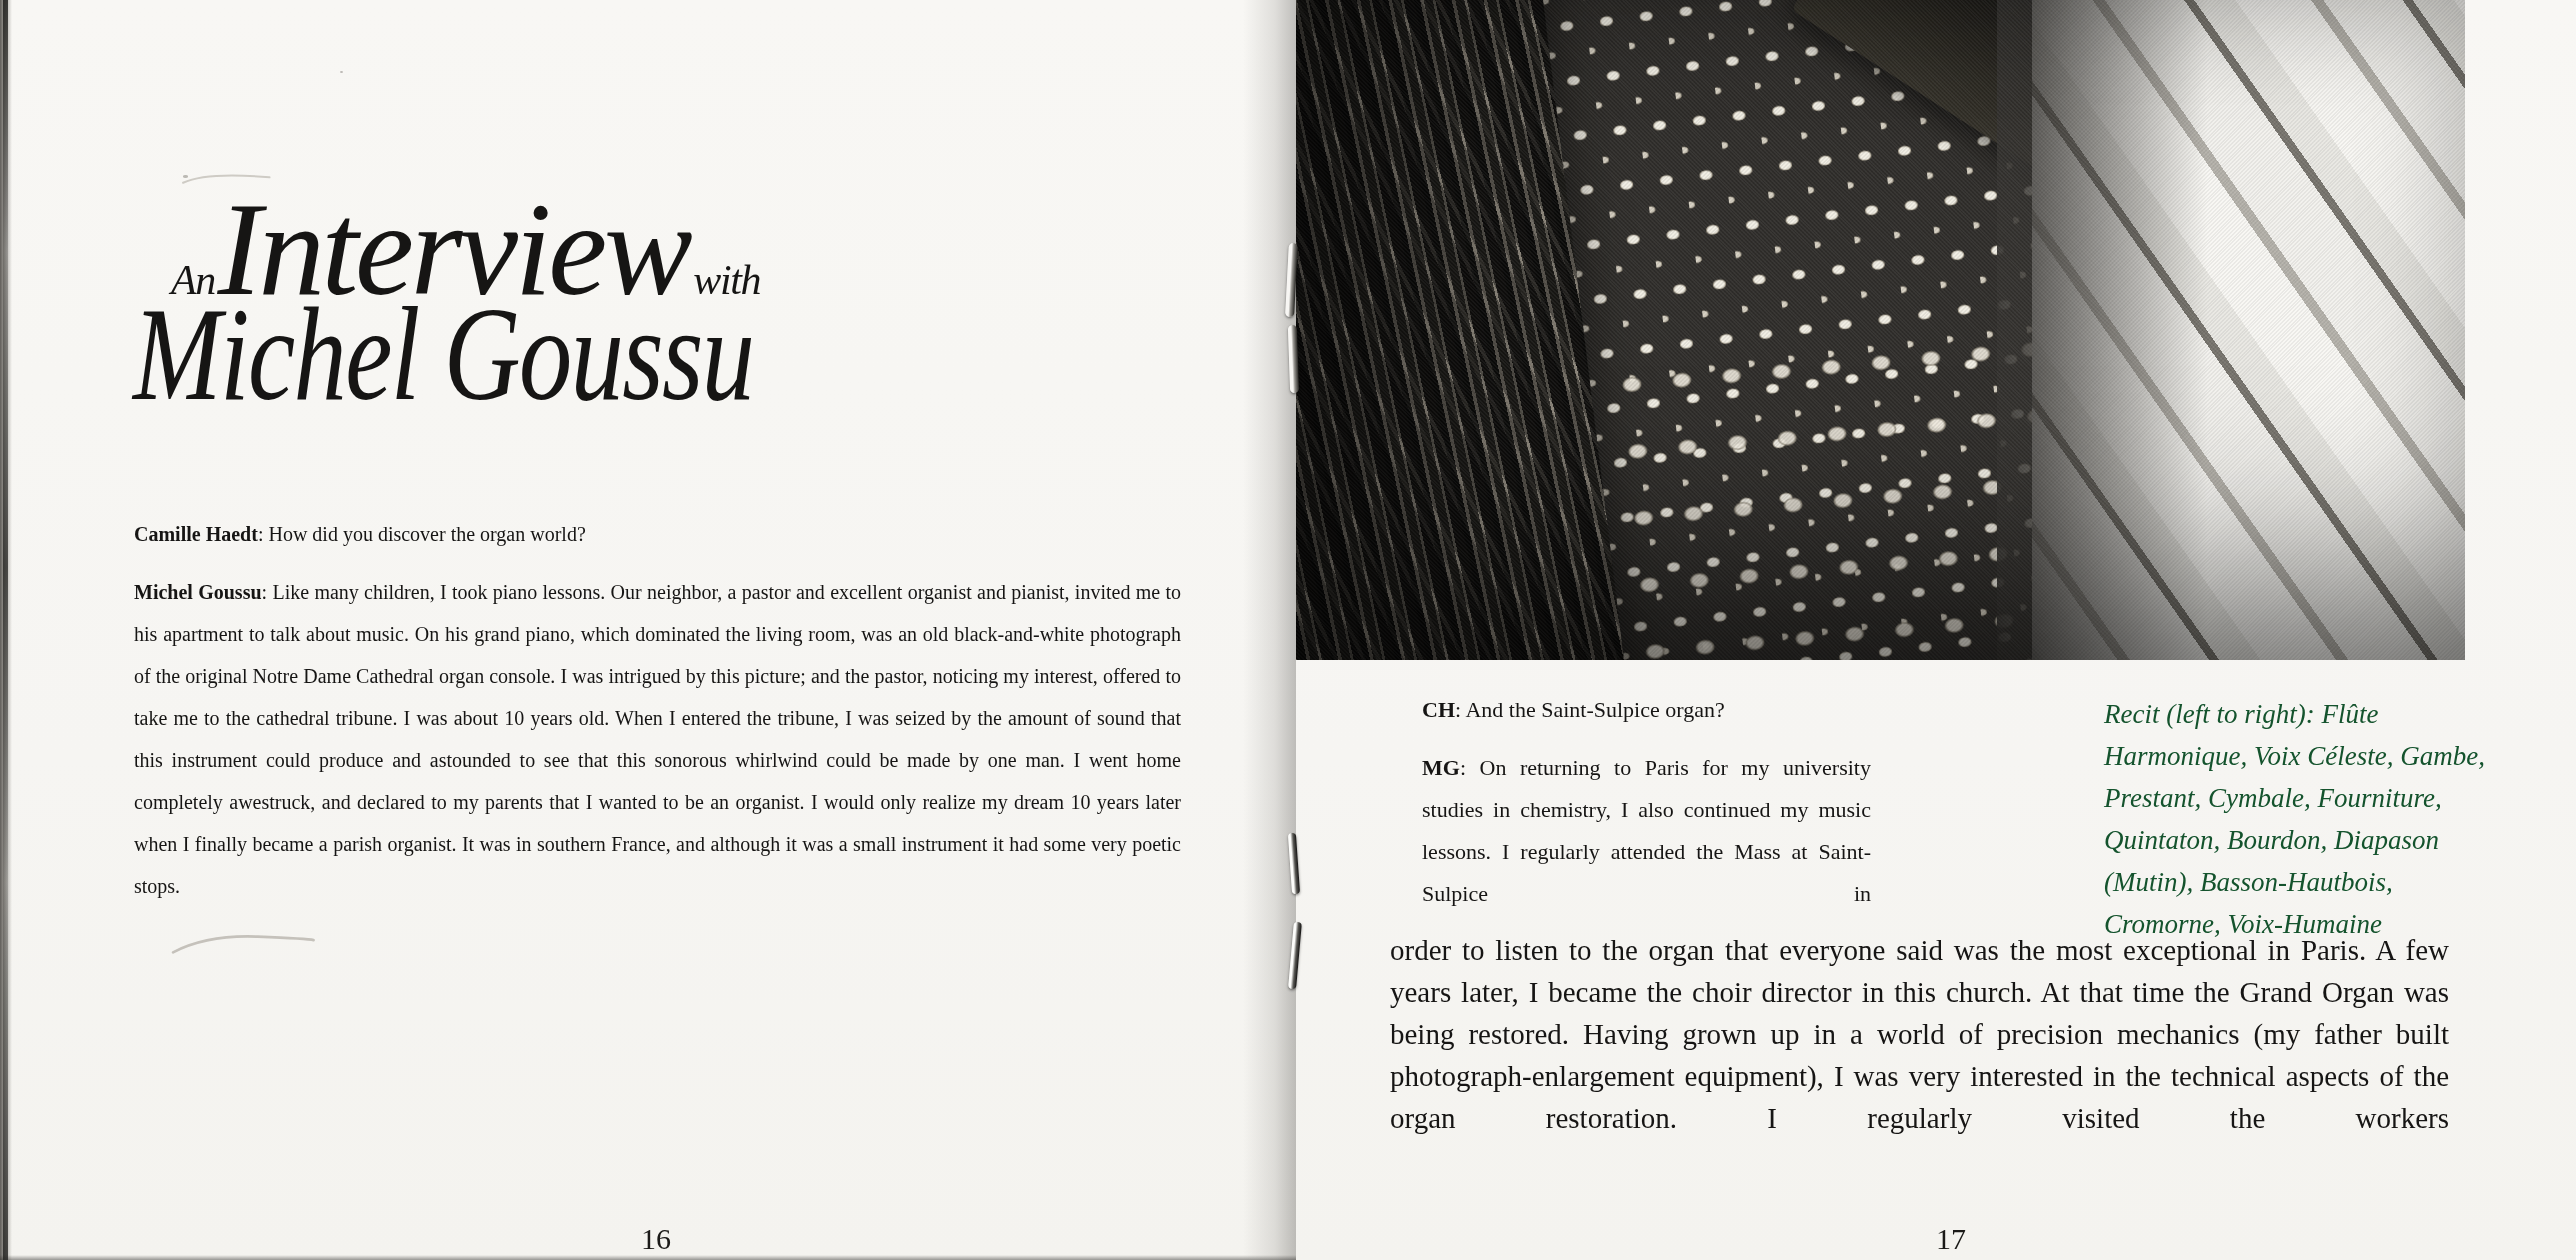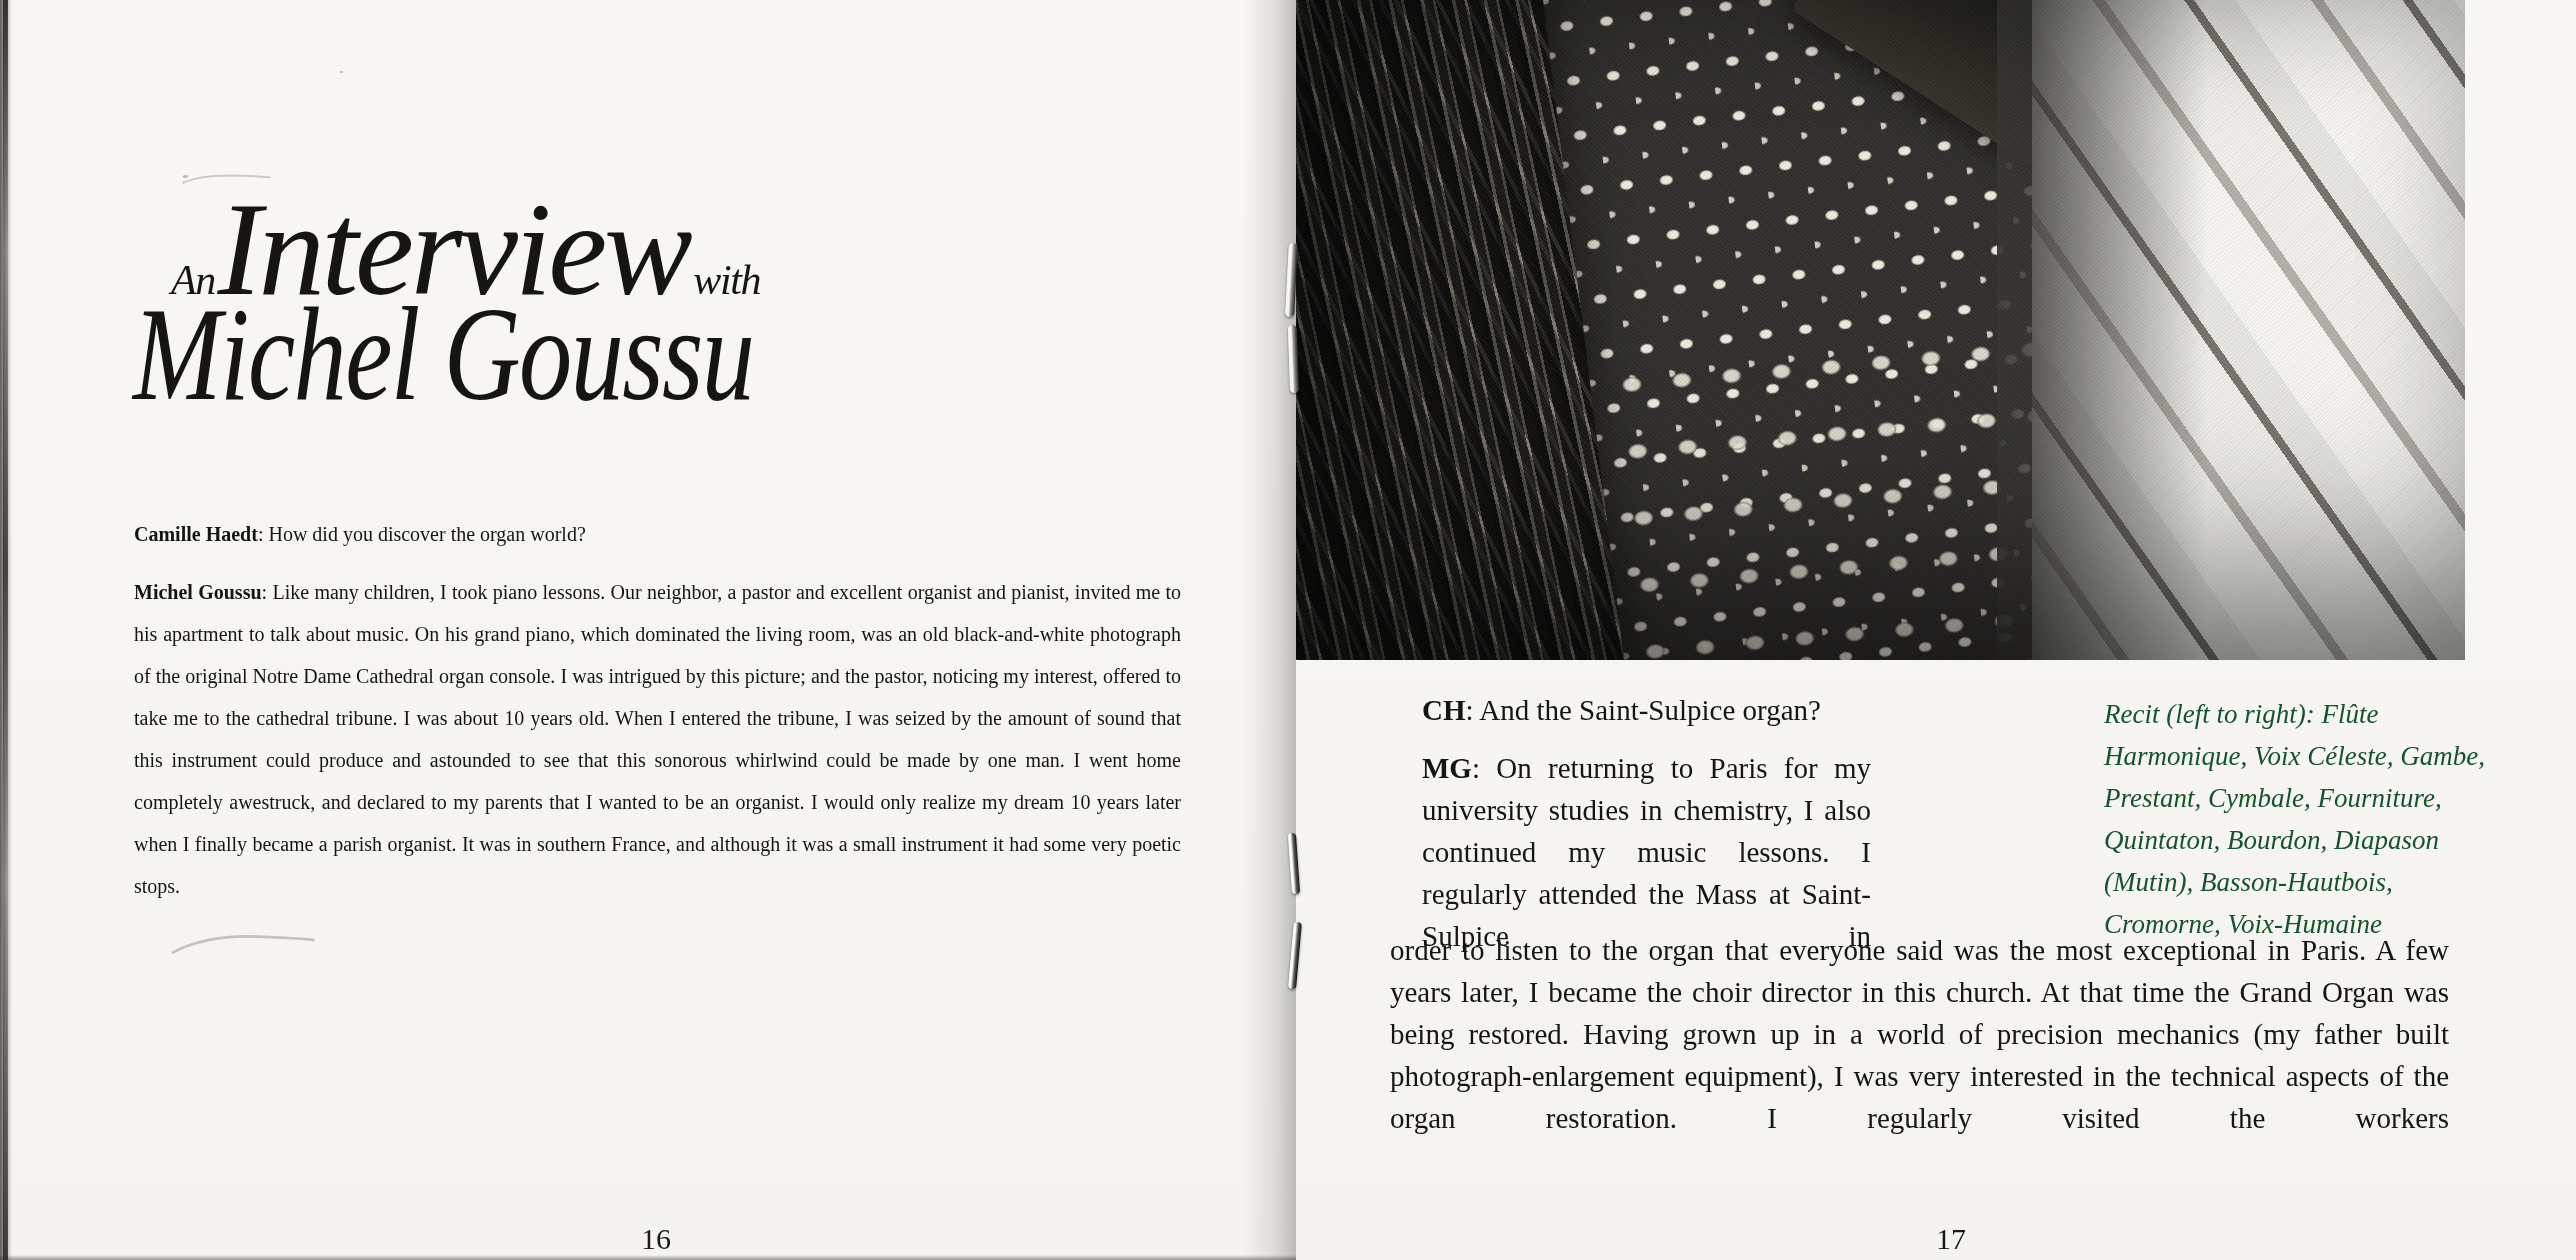--- a/index.html
+++ b/index.html
@@ -113,21 +113,21 @@
   .staple-1a{left:1287px;top:243px;width:9px;height:74px;transform:rotate(3deg);}
   .staple-1b{left:1289px;top:325px;width:9px;height:68px;transform:rotate(-2deg);}
   .staple-2a{left:1290px;top:833px;width:8.2px;height:61px;transform:rotate(-4deg);
     background:linear-gradient(90deg,#fdfdfb 0 28%,#5a5955 60%,#121110 100%);}
   .staple-2b{left:1291px;top:922px;width:8.2px;height:67px;transform:rotate(5deg);
     background:linear-gradient(90deg,#fdfdfb 0 28%,#5a5955 60%,#121110 100%);}
 
   
   .cols{position:absolute;left:1422px;top:689px;width:1059px;}
   .col-qa{position:absolute;left:0;top:0;width:449px;
-    font-size:29px;line-height:42px;text-align:justify;}
+    font-size:22px;line-height:42px;text-align:justify;}
   .col-qa p{margin:0;}
   .col-qa .q{margin-bottom:16.4px;}
   .col-qa .a{text-align-last:justify;}
   .col-caption{position:absolute;left:682px;top:4.1px;width:382px;
     font-style:italic;font-size:27px;line-height:42px;color:#14532d;}
   .continuation{position:absolute;left:1382px;top:921px;width:1059px;margin:8px;
     font-size:29px;line-height:42px;text-align:justify;text-align-last:justify;}
 </style>
 </head>
 <body>

